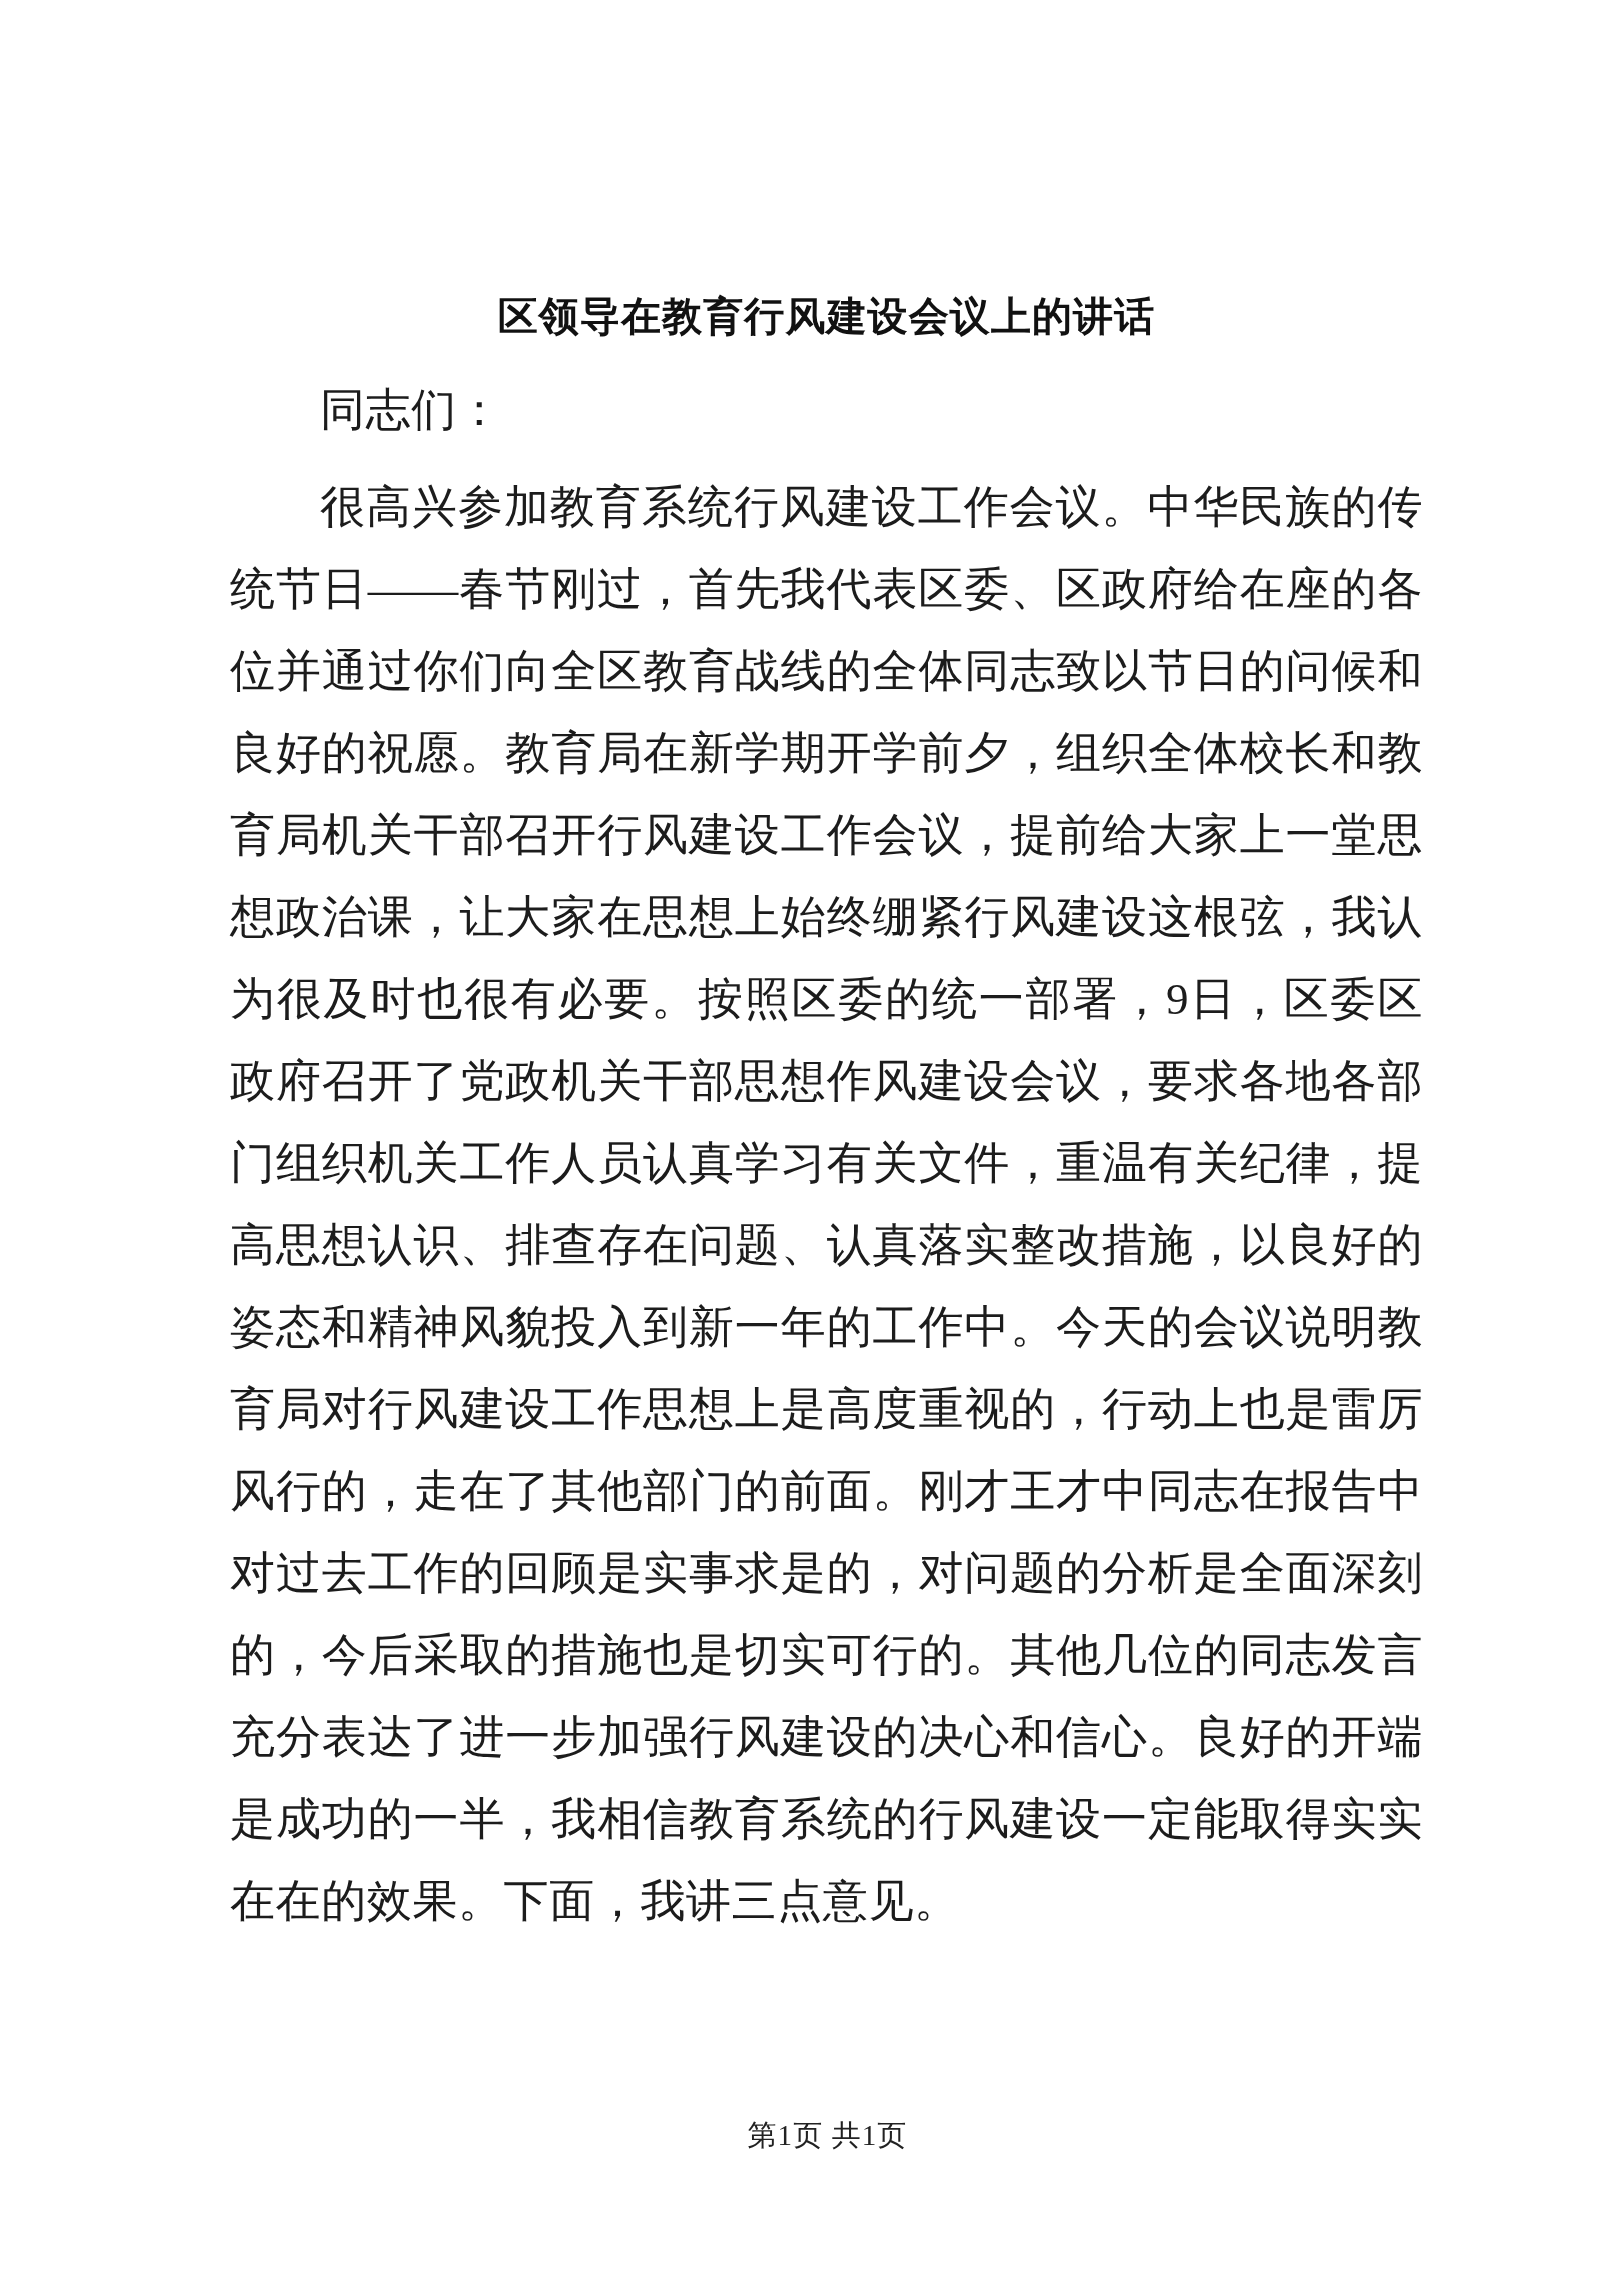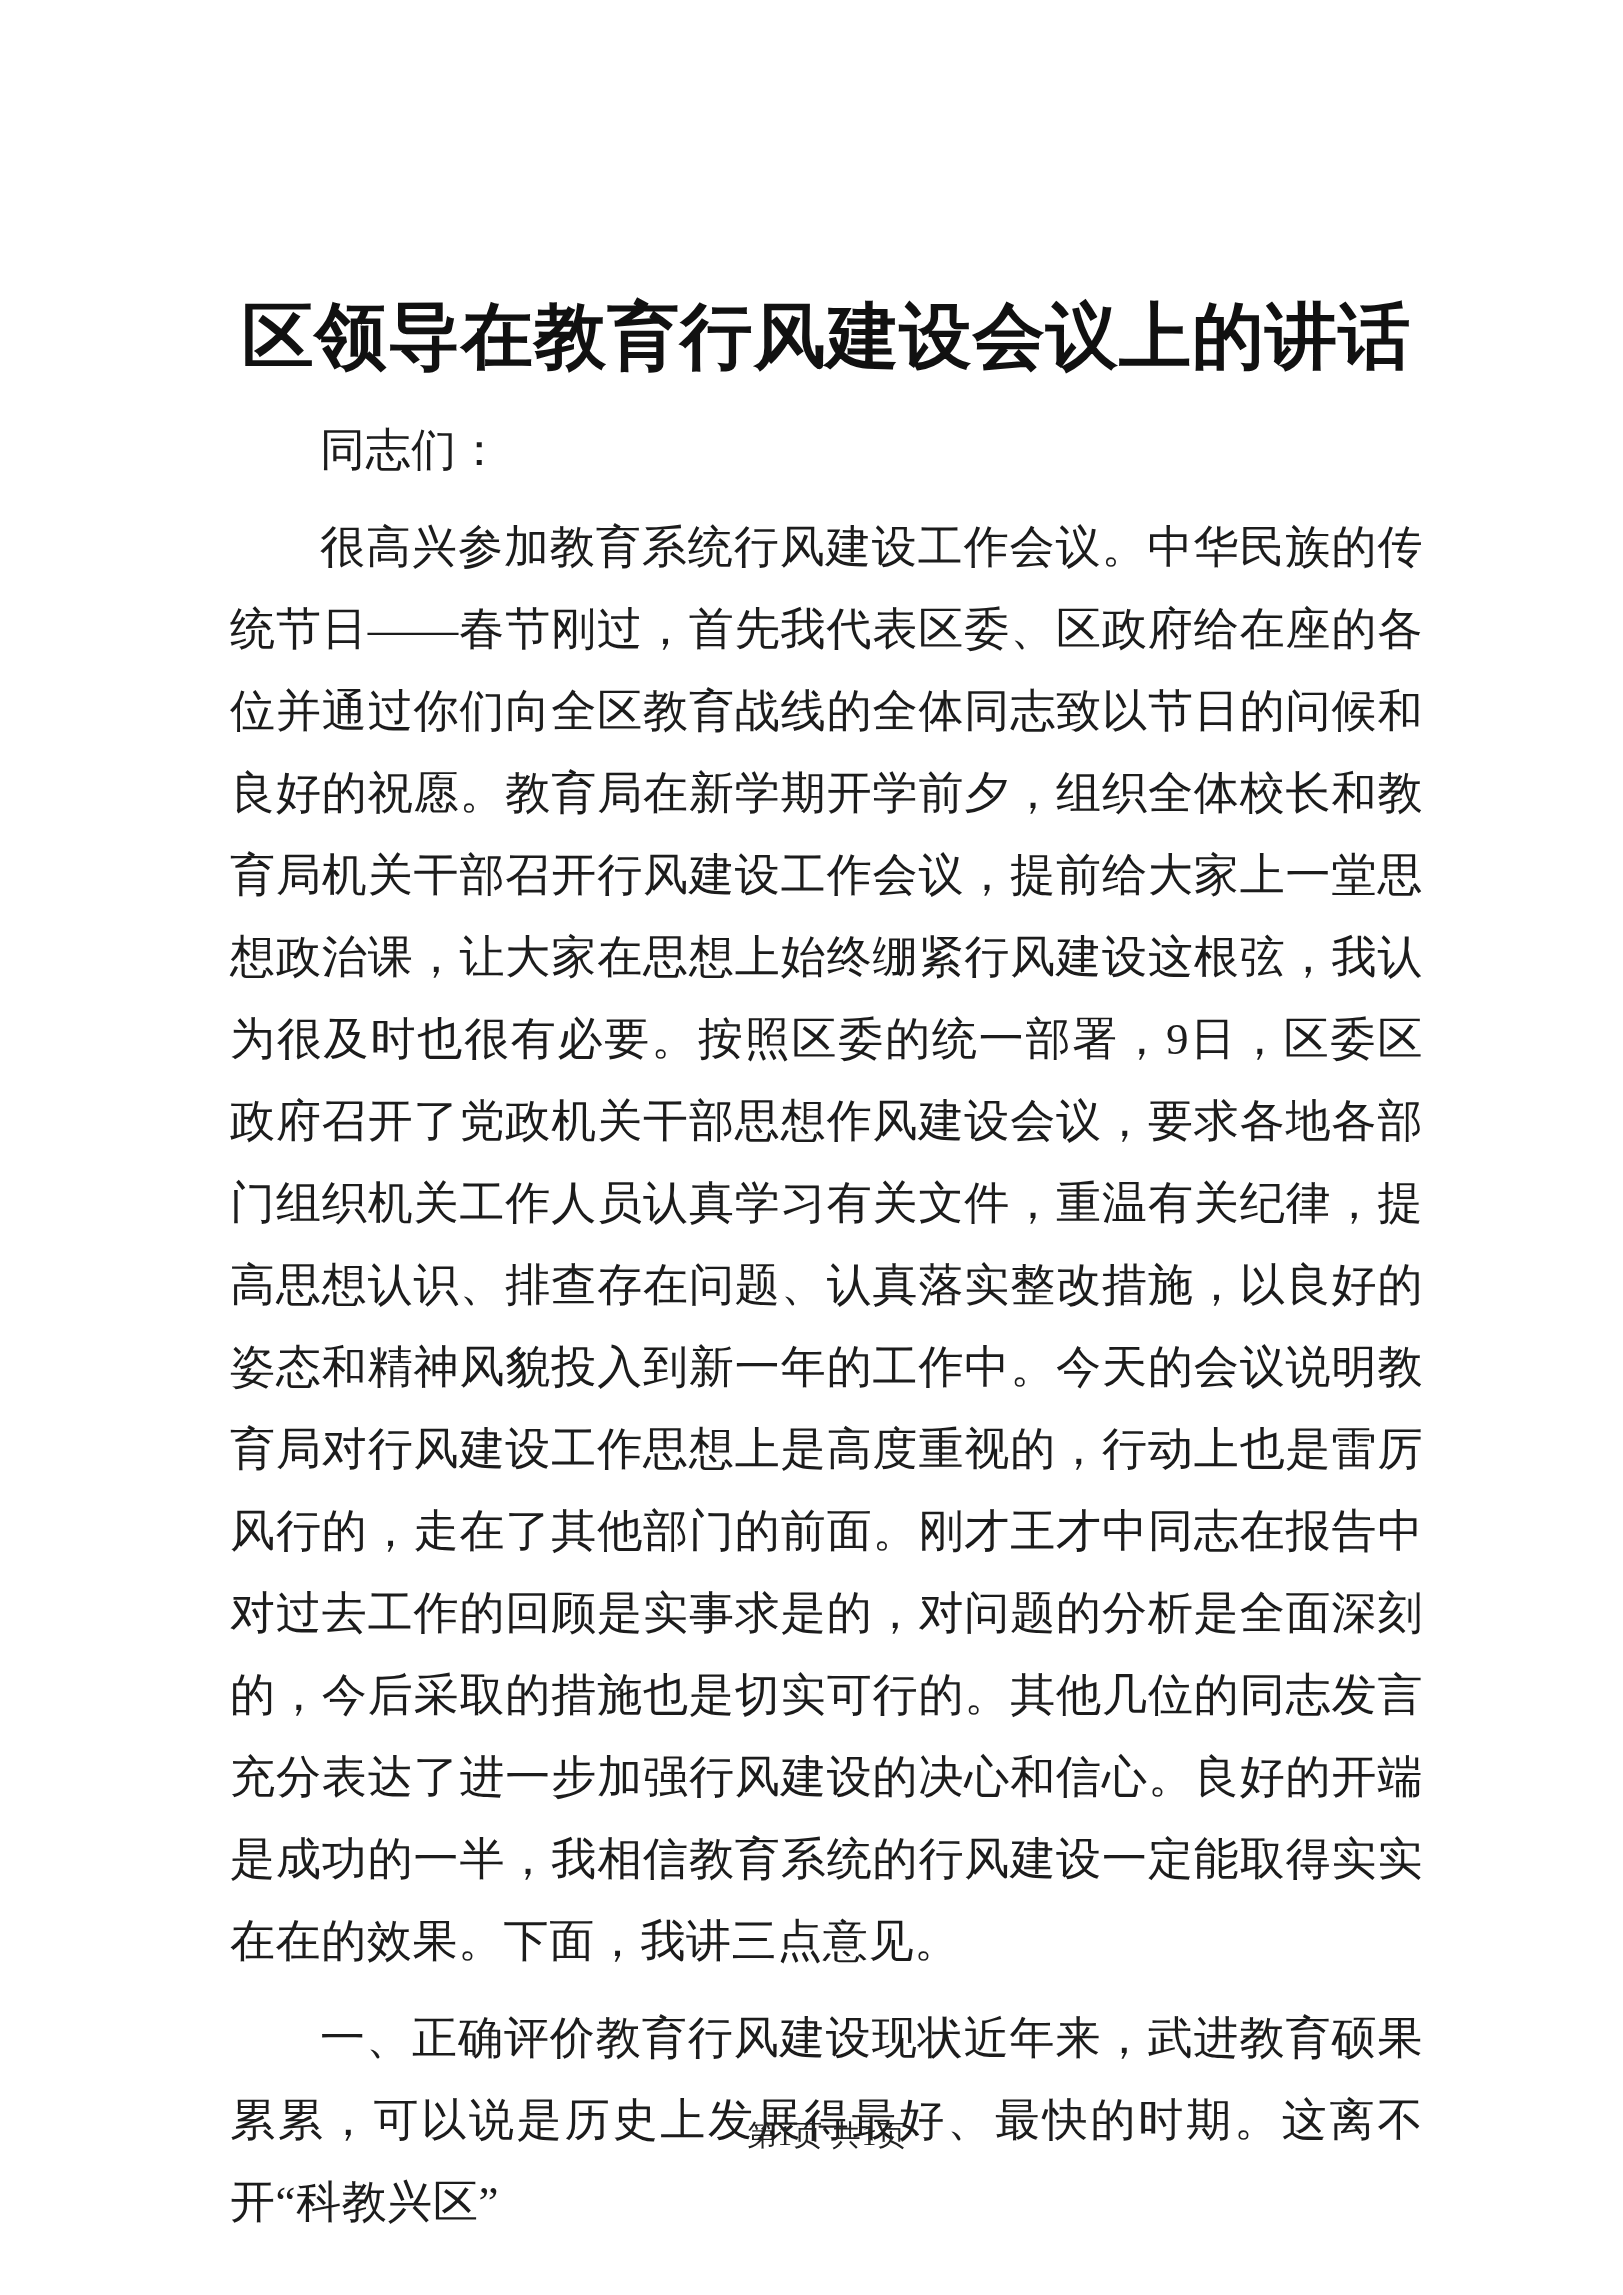--- a/index.html
+++ b/index.html
@@ -14,21 +14,21 @@
     background: #ffffff;
     overflow: hidden;
     font-family: "Liberation Serif", "DejaVu Serif", serif;
     color: #1c1c1c;
   }
   .content {
     padding: 292px 185px 0 215px;
   }
   .title {
     margin: 0 0 27px 0;
-    font-size: 72px;
+    font-size: 40px;
     font-weight: bold;
     text-align: center;
     line-height: 1.25;
     letter-spacing: 1.1px;
     color: #111111;
   }
   .para {
     margin: 15px;
     font-size: 45px;
     line-height: 82px;
@@ -54,18 +54,17 @@
 <body>
 
 <div class="page">
   <div class="content">
     <h1 class="title">区领导在教育行风建设会议上的讲话</h1>
 
     <p class="para">同志们：</p>
 
     <p class="para">很高兴参加教育系统行风建设工作会议。中华民族的传统节日——春节刚过，首先我代表区委、区政府给在座的各位并通过你们向全区教育战线的全体同志致以节日的问候和良好的祝愿。教育局在新学期开学前夕，组织全体校长和教育局机关干部召开行风建设工作会议，提前给大家上一堂思想政治课，让大家在思想上始终绷紧行风建设这根弦，我认为很及时也很有必要。按照区委的统一部署，9日，区委区政府召开了党政机关干部思想作风建设会议，要求各地各部门组织机关工作人员认真学习有关文件，重温有关纪律，提高思想认识、排查存在问题、认真落实整改措施，以良好的姿态和精神风貌投入到新一年的工作中。今天的会议说明教育局对行风建设工作思想上是高度重视的，行动上也是雷厉风行的，走在了其他部门的前面。刚才王才中同志在报告中对过去工作的回顾是实事求是的，对问题的分析是全面深刻的，今后采取的措施也是切实可行的。其他几位的同志发言充分表达了进一步加强行风建设的决心和信心。良好的开端是成功的一半，我相信教育系统的行风建设一定能取得实实在在的效果。下面，我讲三点意见。</p>
 
-    <p class="para">一、正确评价教育行风建设现状近年来，武进教育硕果累累，可以说是历史上发展得最好、最快的时期。这离不开“科教兴区”</p>
   </div>
 
   <div class="footer">第1页 共1页</div>
 </div>
 
 
 </body></html>

